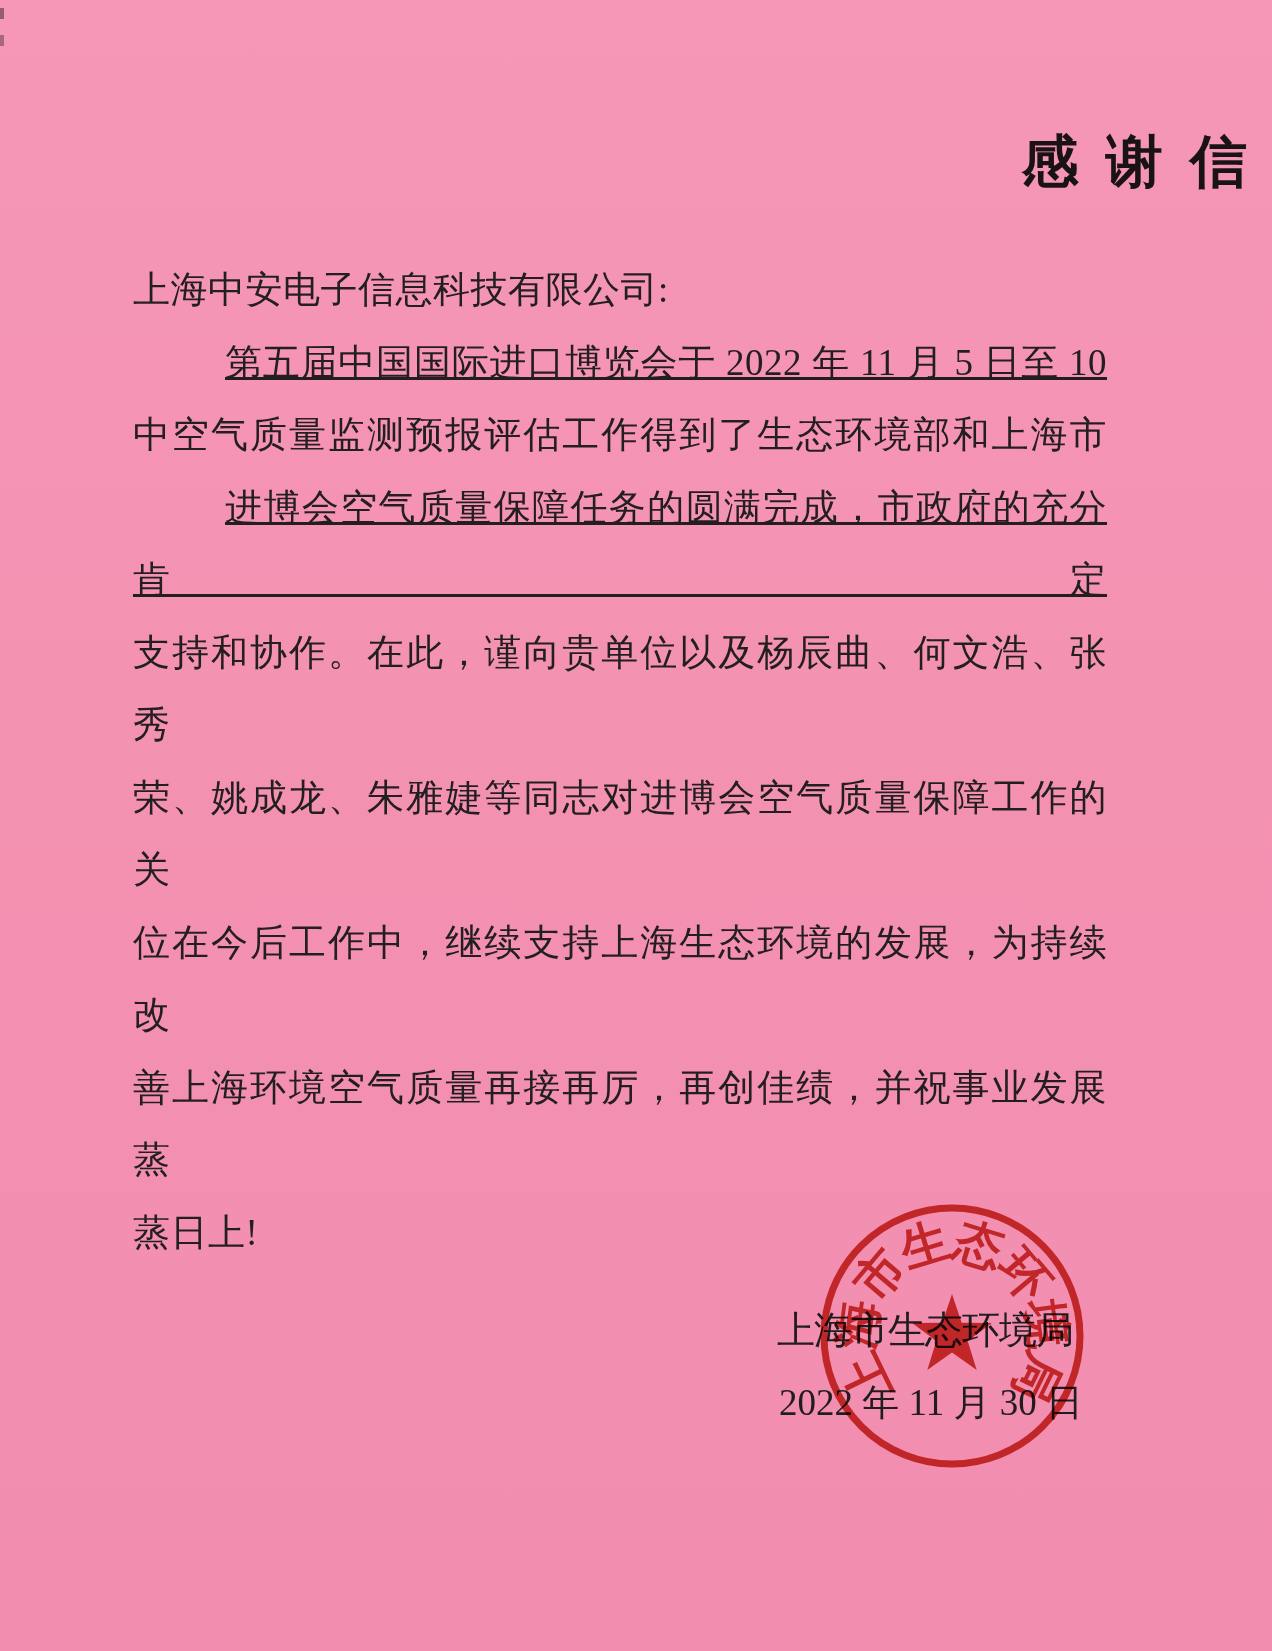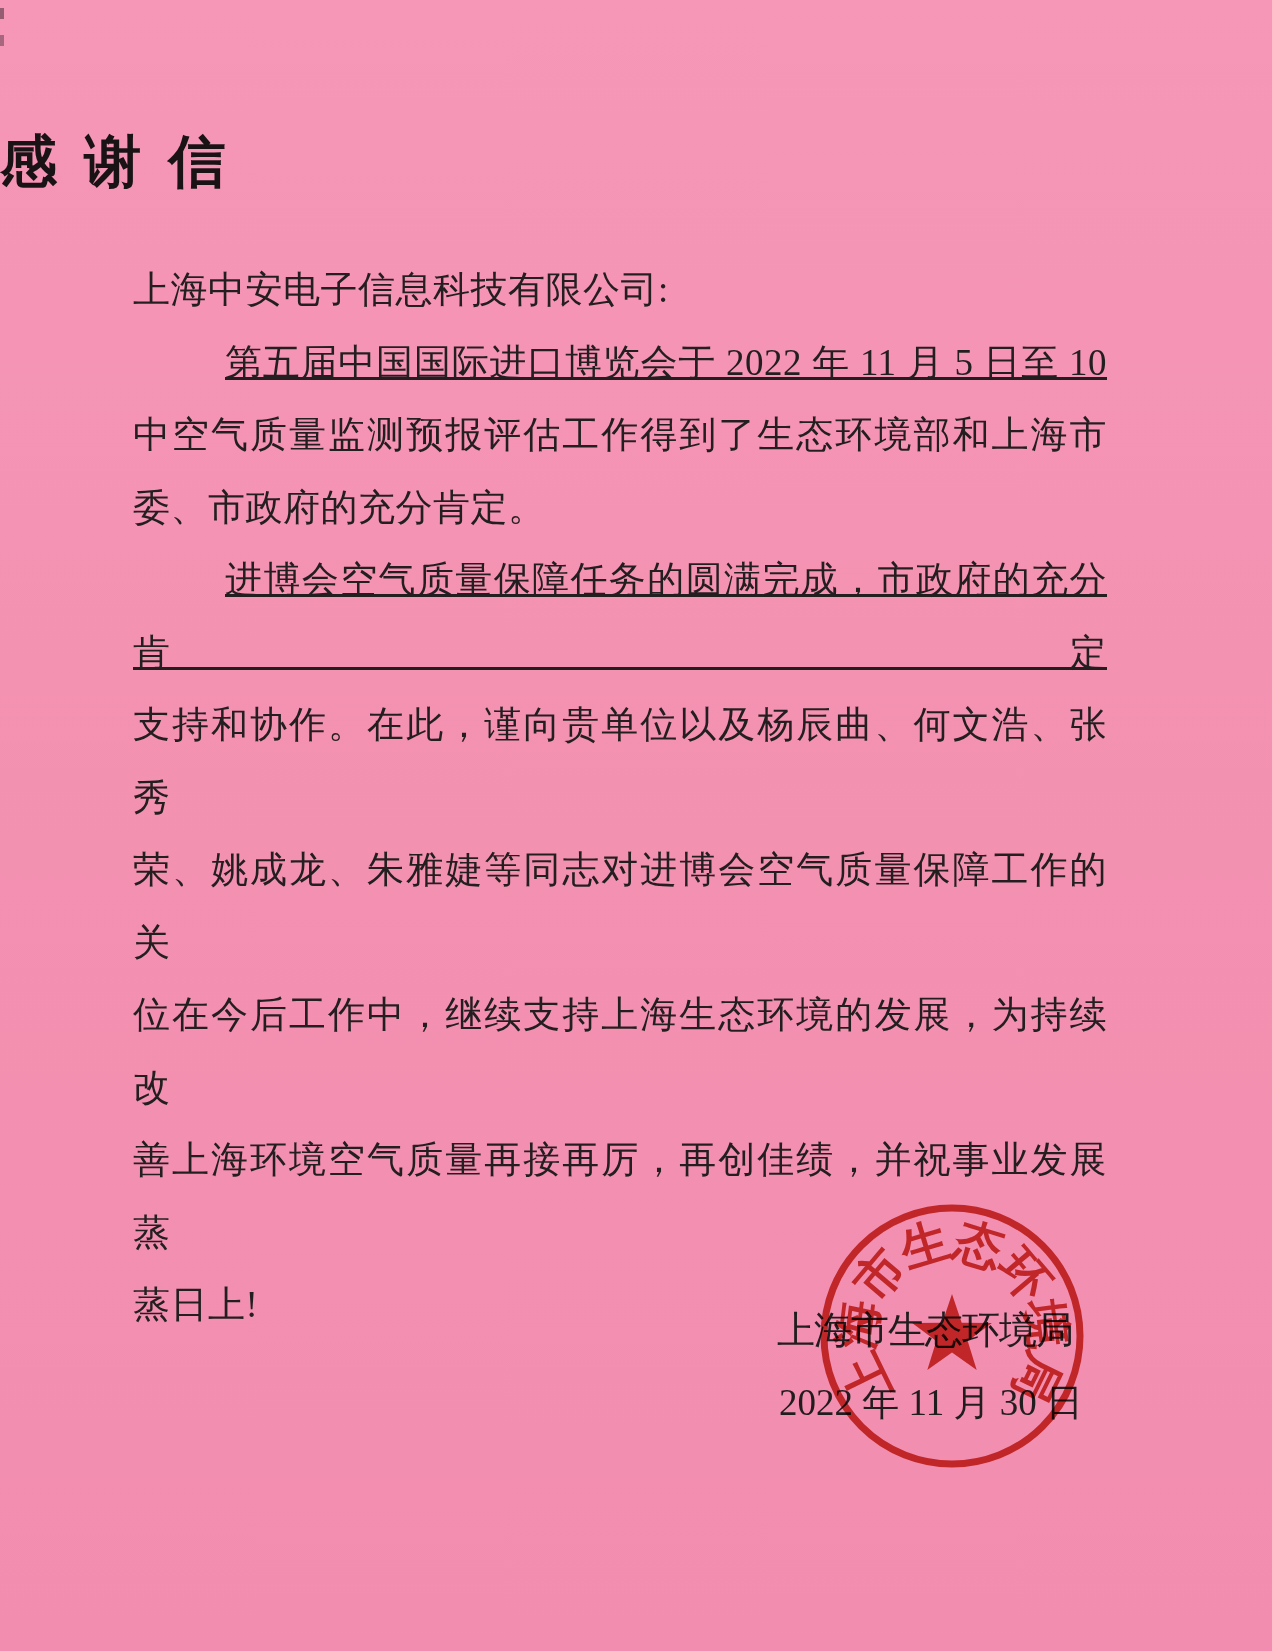--- a/index.html
+++ b/index.html
@@ -12,21 +12,21 @@
     font-family:"Liberation Serif","DejaVu Serif",serif;
   }
   
   .page::before{
     content:"";position:absolute;left:0;top:8px;width:4px;height:11px;
     background:rgba(70,45,55,.55);
     box-shadow:0 27px 0 rgba(70,45,55,.45);
   }
   .title{
     position:absolute;left:0;top:124px;width:1248px;
-    text-align:left;
+    text-align:right;
     font-size:57px;font-weight:700;color:#1a1315;
     word-spacing:11px;letter-spacing:1px;
   }
   .body-text{
     position:absolute;left:133px;top:254px;width:974px;
     font-size:37px;line-height:72.5px;color:#231e1f;
     letter-spacing:.5px;
   }
   .line{white-space:nowrap;}
   .line.fill{
@@ -61,21 +61,20 @@
 <body>
 
 <div class="page">
 
   <div class="title">感 谢 信</div>
 
   <div class="body-text">
     <div class="line">上海中安电子信息科技有限公司:</div>
     <div class="line fill indent">第五届中国国际进口博览会于 2022 年 11 月 5 日至 10</div>
     <div class="line fill">中空气质量监测预报评估工作得到了生态环境部和上海市</div>
-    <div class="line">委、市政府的充分肯定。</div>
     <div class="line fill indent">进博会空气质量保障任务的圆满完成，市政府的充分肯定</div>
     <div class="line fill">支持和协作。在此，谨向贵单位以及杨辰曲、何文浩、张秀</div>
     <div class="line fill">荣、姚成龙、朱雅婕等同志对进博会空气质量保障工作的关</div>
     <div class="line fill">位在今后工作中，继续支持上海生态环境的发展，为持续改</div>
     <div class="line fill">善上海环境空气质量再接再厉，再创佳绩，并祝事业发展蒸</div>
     <div class="line">蒸日上!</div>
   </div>
 
   <div class="sig-org">上海市生态环境局</div>
   <div class="sig-date">2022 年 11 月 30 日</div>

